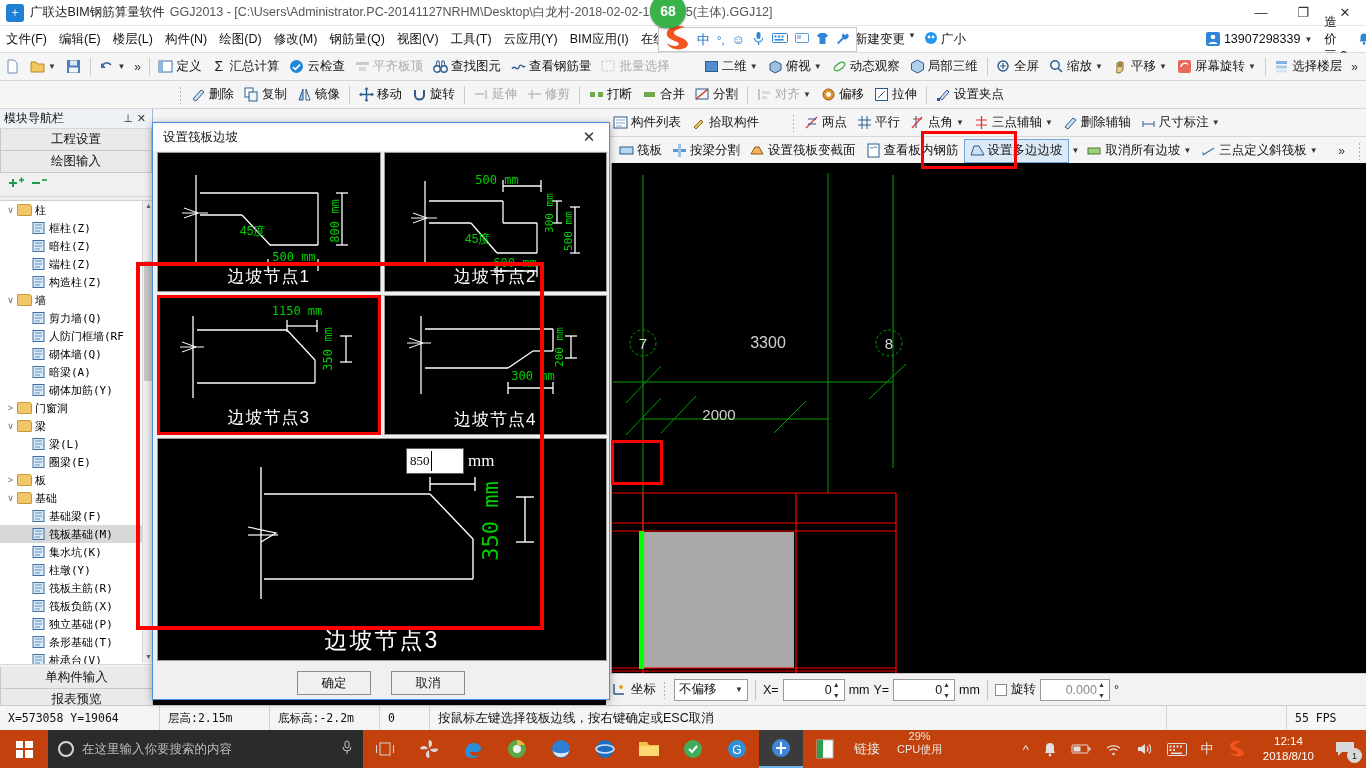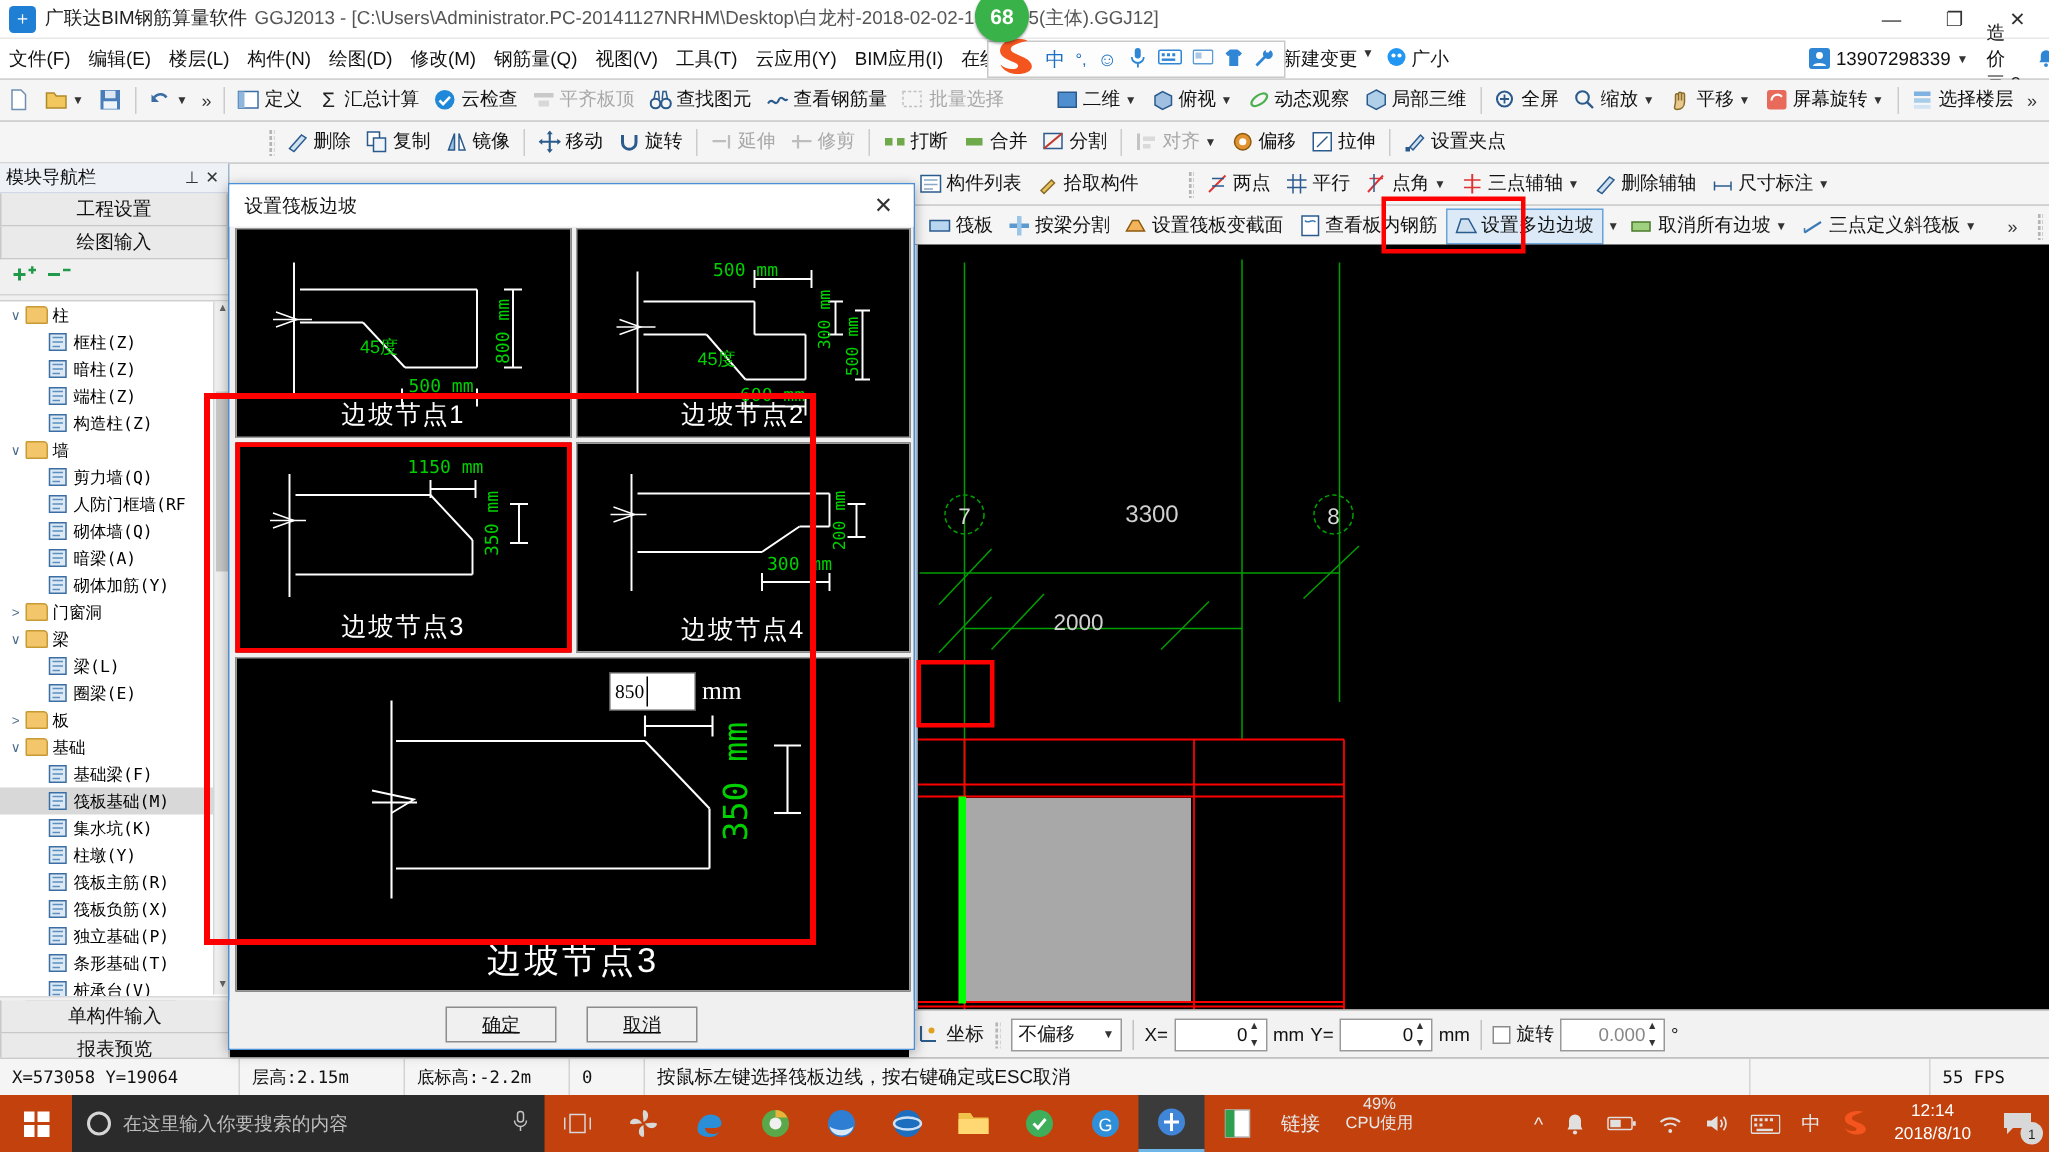--- a/index.html
+++ b/index.html
@@ -241,21 +241,21 @@
   }
   .edit-field {
     position: absolute; left: 248px; top: 9px; width: 58px; height: 26px;
     background: #ffffff; border: 1px solid #5a5a5a; display: flex; align-items: center;
     padding-left: 3px; font-size: 13px; color: #000; font-family: "Liberation Serif", serif;
   }
   .edit-caret { width: 1px; height: 20px; background: #000; margin-left: 1px; }
   .edit-unit { position: absolute; left: 310px; top: 12px; color: #fff; font-size: 17px; font-family: "Liberation Serif", serif;}
   .dlg-footer {
     position: absolute; left: 0; bottom: 0; width: 100%; height: 32px;
-    display: flex; align-items: center; justify-content: center; gap: 20px; background: #f0f0f0; text-decoration: underline;
+    display: flex; align-items: center; justify-content: center; gap: 20px; background: #f0f0f0;
   }
   .dlg-btn {
     width: 74px; height: 24px; background: #f0f0f0; border: 1px solid #8c8c8c;
     font-size: 12.5px; color: #111; display: flex; align-items: center; justify-content: center;
   }
 
   
   .annot { position: absolute; border: 3px solid #ff0000; z-index: 70; pointer-events: none; }
   .annot-line { position: absolute; background: #ff0000; z-index: 70; pointer-events: none; }
 </style>
@@ -1200,21 +1200,21 @@
         </svg>
     </div>
     <div class="tb-task">
       <svg width="22" height="22" viewBox="0 0 22 22">
           <rect x="3" y="2" width="16" height="18" fill="#fff" stroke="#b9b9b9"></rect>
           <rect x="3" y="2" width="6" height="18" fill="#2e9e4f"></rect>
         </svg>
     </div>
     <div class="tray-item">链接</div>
     <div class="cpu-cell">
-      <div>49%</div>
+      <div>29%</div>
       <div>CPU使用</div>
     </div>
     <div class="tray">
       <div class="tray-item">^</div>
       <div class="tray-item">
         <svg width="14" height="15" viewBox="0 0 14 15">
             <path d="M7 1a4 4 0 00-4 4v4L2 11h10l-1-2V5a4 4 0 00-4-4z" fill="#e0e0e0"></path>
             <circle cx="7" cy="13" r="1.4" fill="#e0e0e0"></circle>
           </svg>
       </div>

